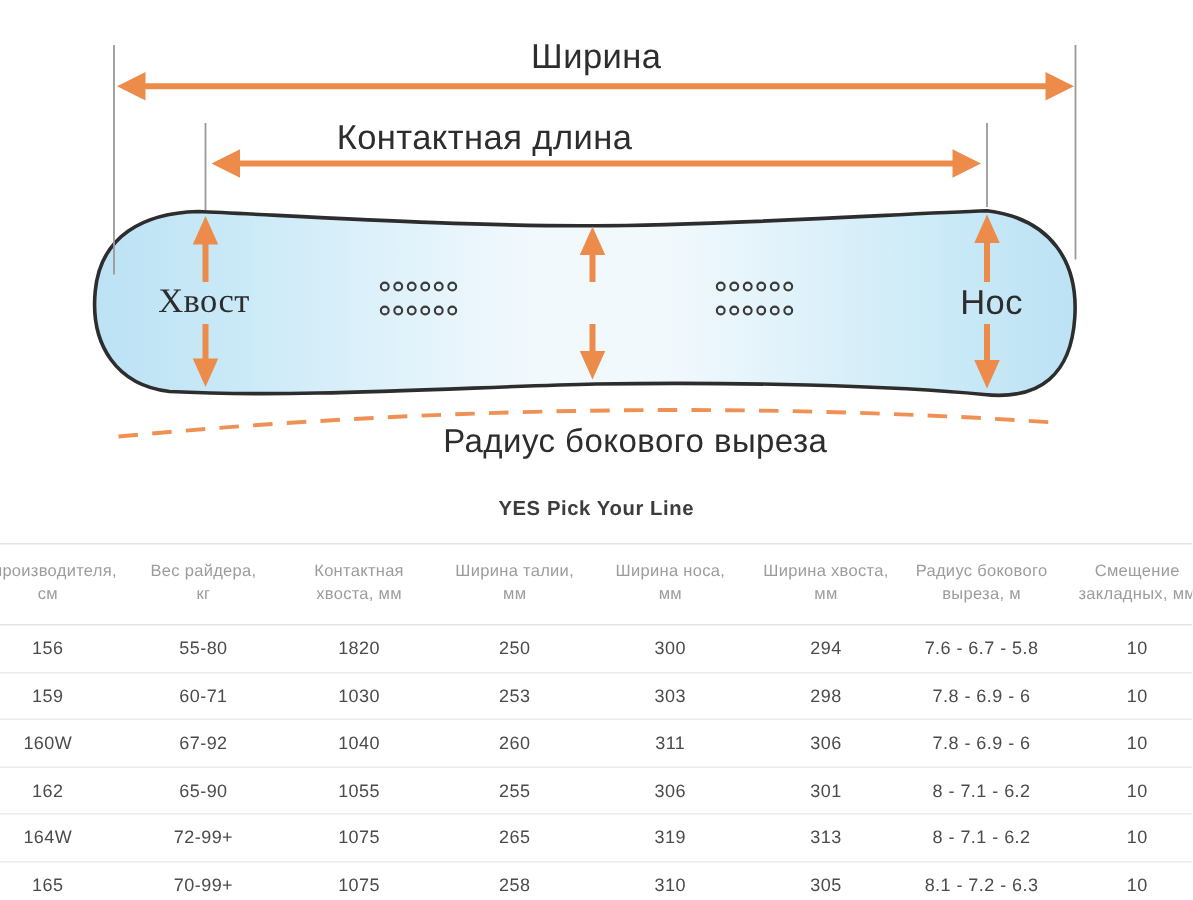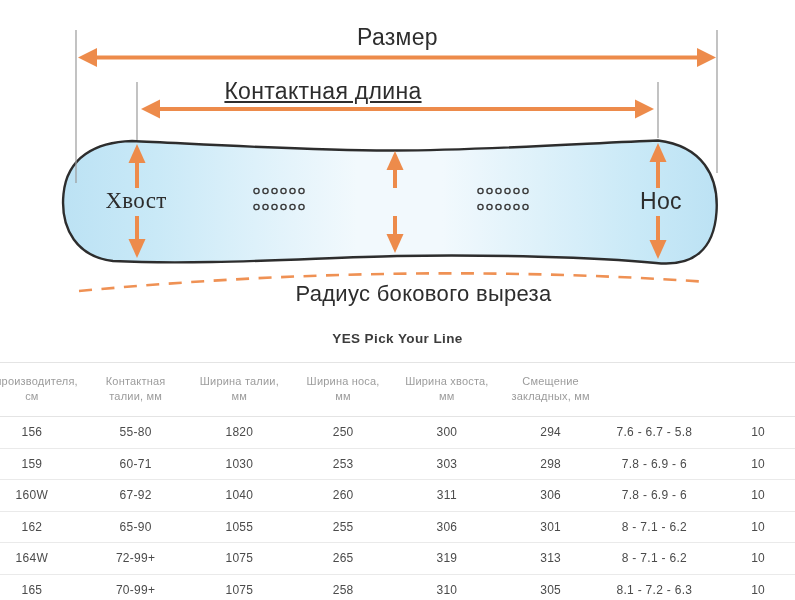--- a/index.html
+++ b/index.html
@@ -9,21 +9,21 @@
     background: #ffffff; overflow: hidden;
   }
   
   .diagram { position: absolute; left: 0; top: 0; width: 795px; height: 360px; }
   .diagram svg { position: absolute; left: 0; top: 0; }
   .dlabel {
     position: absolute; color: #2d2d2d; font-size: 23px;
     letter-spacing: 0.3px; text-align: center; white-space: nowrap;
   }
   .dlabel-size          { left: 0;   top: 24px;  width: 795px; }
-  .dlabel-contact       { left: 0;   top: 78px;  width: 646px; text-decoration: underline; }
+  .dlabel-contact       { left: 0;   top: 78px;  width: 646px; }
   .dlabel-tail          { left: 76px;  top: 188px; width: 120px; font-family: Liberation Serif, serif; }
   .dlabel-waist         { left: 336px; top: 188px; width: 120px; }
   .dlabel-nose          { left: 601px; top: 188px; width: 120px; }
   .dlabel-sidecut       { left: 0;   top: 281px; width: 795px; font-size: 22px; margin-left: 26px; }
   .table-title {
     position: absolute; left: 0; top: 331px; width: 795px;
     text-align: center; font-size: 13.5px; font-weight: bold;
     color: #3c3c3c; letter-spacing: 0.4px;
   }
   
@@ -138,41 +138,45 @@
       <g fill="#ED8B4B">
         <rect x="656" y="159" width="4" height="29"></rect>
         <polygon points="658,143 649.5,162 666.5,162"></polygon>
         <rect x="656" y="216" width="4" height="25"></rect>
         <polygon points="658,259 649.5,240 666.5,240"></polygon>
       </g>
 
       <path d="M 79 291 Q 400 261 708 282" fill="none" stroke="#EF9154" stroke-width="2.6" stroke-dasharray="13 9.5"></path>
     </svg>
 
-    <div class="dlabel dlabel-size">Размер</div>
+    <div class="dlabel dlabel-size">Ширина</div>
     <div class="dlabel dlabel-contact">Контактная длина</div>
     <div class="dlabel dlabel-tail">Хвост</div>
     <div class="dlabel dlabel-nose">Нос</div>
     <div class="dlabel dlabel-sidecut">Радиус бокового выреза</div>
   </div>
 
   <div class="table-title">YES Pick Your Line</div>
 
   <div class="spec-table">
     <div class="trow thead-row">
       <div class="th">о производителя,
 см</div>
+      <div class="th">Вес райдера,
+кг</div>
       <div class="th">Контактная
-талии, мм</div>
+хвоста, мм</div>
       <div class="th">Ширина талии,
 мм</div>
       <div class="th">Ширина носа,
 мм</div>
       <div class="th">Ширина хвоста,
 мм</div>
+      <div class="th">Радиус бокового
+выреза, м</div>
       <div class="th">Смещение
 закладных, мм</div>
     </div>
 
     <div class="trow data-row">
       <div class="td">156</div>
       <div class="td">55-80</div>
       <div class="td">1820</div>
       <div class="td">250</div>
       <div class="td">300</div>

